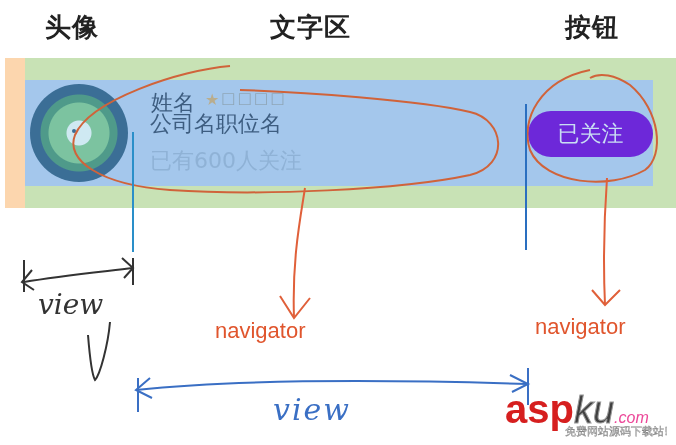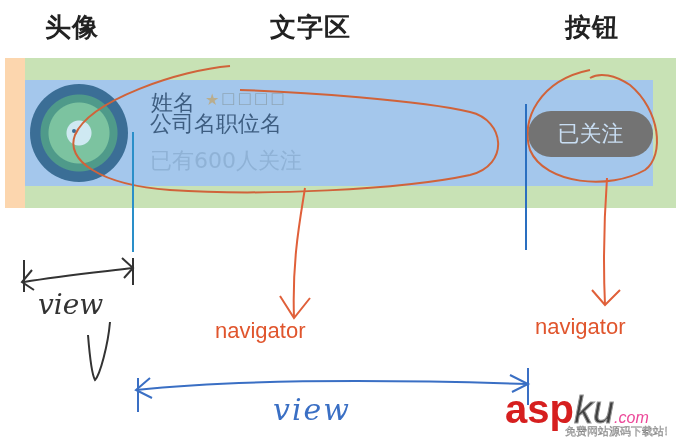--- a/index.html
+++ b/index.html
@@ -10,21 +10,21 @@
   .band-blue { position:absolute; left:25px; top:80px; width:628px; height:106px; background:#a4c7ec; }
   .avatar { position:absolute; left:30px; top:84px; width:98px; height:98px; border-radius:50%;
     background: radial-gradient(circle at 50% 50%, #cfe9f2 0 12px, #7cc3a0 13px 30px, #4f9a8a 31px 38px, #3b6e96 39px 49px); }
   .avatar .dot { position:absolute; left:42px; top:45px; width:4px; height:4px; border-radius:50%; background:#3b6e96; }
   .t-name { position:absolute; left:151px; top:88px; font-size:22px; color:#3d5d80; }
   .t-stars { position:absolute; left:205px; top:90px; font-size:16px; color:#8fa6b8; letter-spacing:2px; }
   .t-stars .first { color:#b9ad8e; }
   .t-company { position:absolute; left:150px; top:109px; font-size:22px; color:#3d5d80; }
   .t-followers { position:absolute; left:150px; top:146px; font-size:22px; color:#8fb2d6; }
   .follow-btn { position:absolute; left:528px; top:111px; width:125px; height:46px; border-radius:23px;
-    background:#737373; color:#c9def3; font-size:22px; text-align:center; line-height:46px; border:none; padding:0; font-family:"DejaVu Sans","Liberation Sans",sans-serif; }
+    background:#6d28d9; color:#c9def3; font-size:22px; text-align:center; line-height:46px; border:none; padding:0; font-family:"DejaVu Sans","Liberation Sans",sans-serif; }
   .nav-label { position:absolute; font-size:22px; color:#e0552d; font-family:Liberation Sans, sans-serif; }
   .hand { position:absolute; font-family:"DejaVu Serif","Liberation Serif",serif; font-style:italic; }
   .lbl-image { left:38px; top:288px; font-size:28px; color:#333; }
   .lbl-view { left:273px; top:392px; font-size:30px; color:#3a6fc4; letter-spacing:2px; }
   svg.overlay { position:absolute; left:0; top:0; width:676px; height:445px; pointer-events:none; }
   .wm { position:absolute; left:505px; top:387px; }
   .wm-asp { font-family:"Liberation Sans",sans-serif; font-weight:bold; font-size:40px; color:#d61f1f; }
   .wm-ku { font-family:"Liberation Sans",sans-serif; font-style:italic; font-size:38px; color:#404040; -webkit-text-stroke:1px #999; }
   .wm-com { font-family:"Liberation Sans",sans-serif; font-style:italic; font-size:16px; color:#ec4899; }
   .wm-sub { position:absolute; left:565px; top:424px; font-size:11px; color:#ffffff; -webkit-text-stroke:0.5px #888; }

